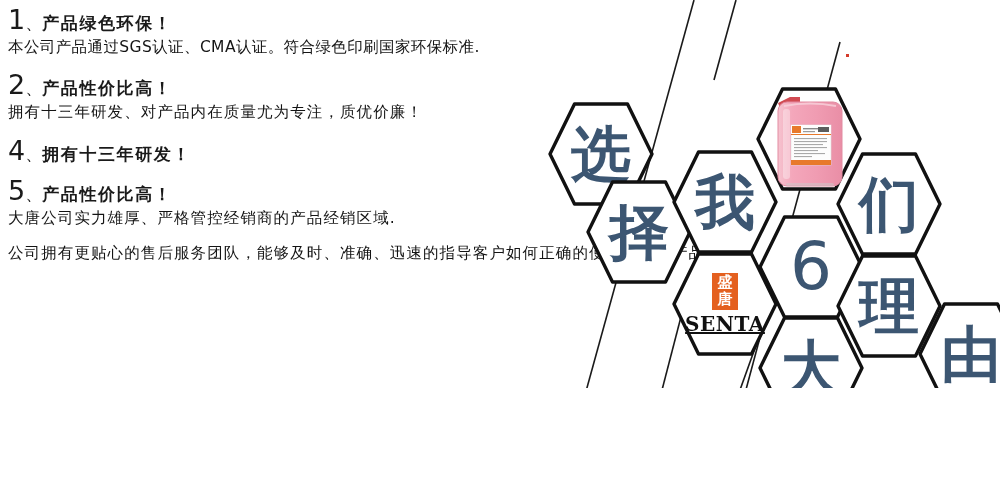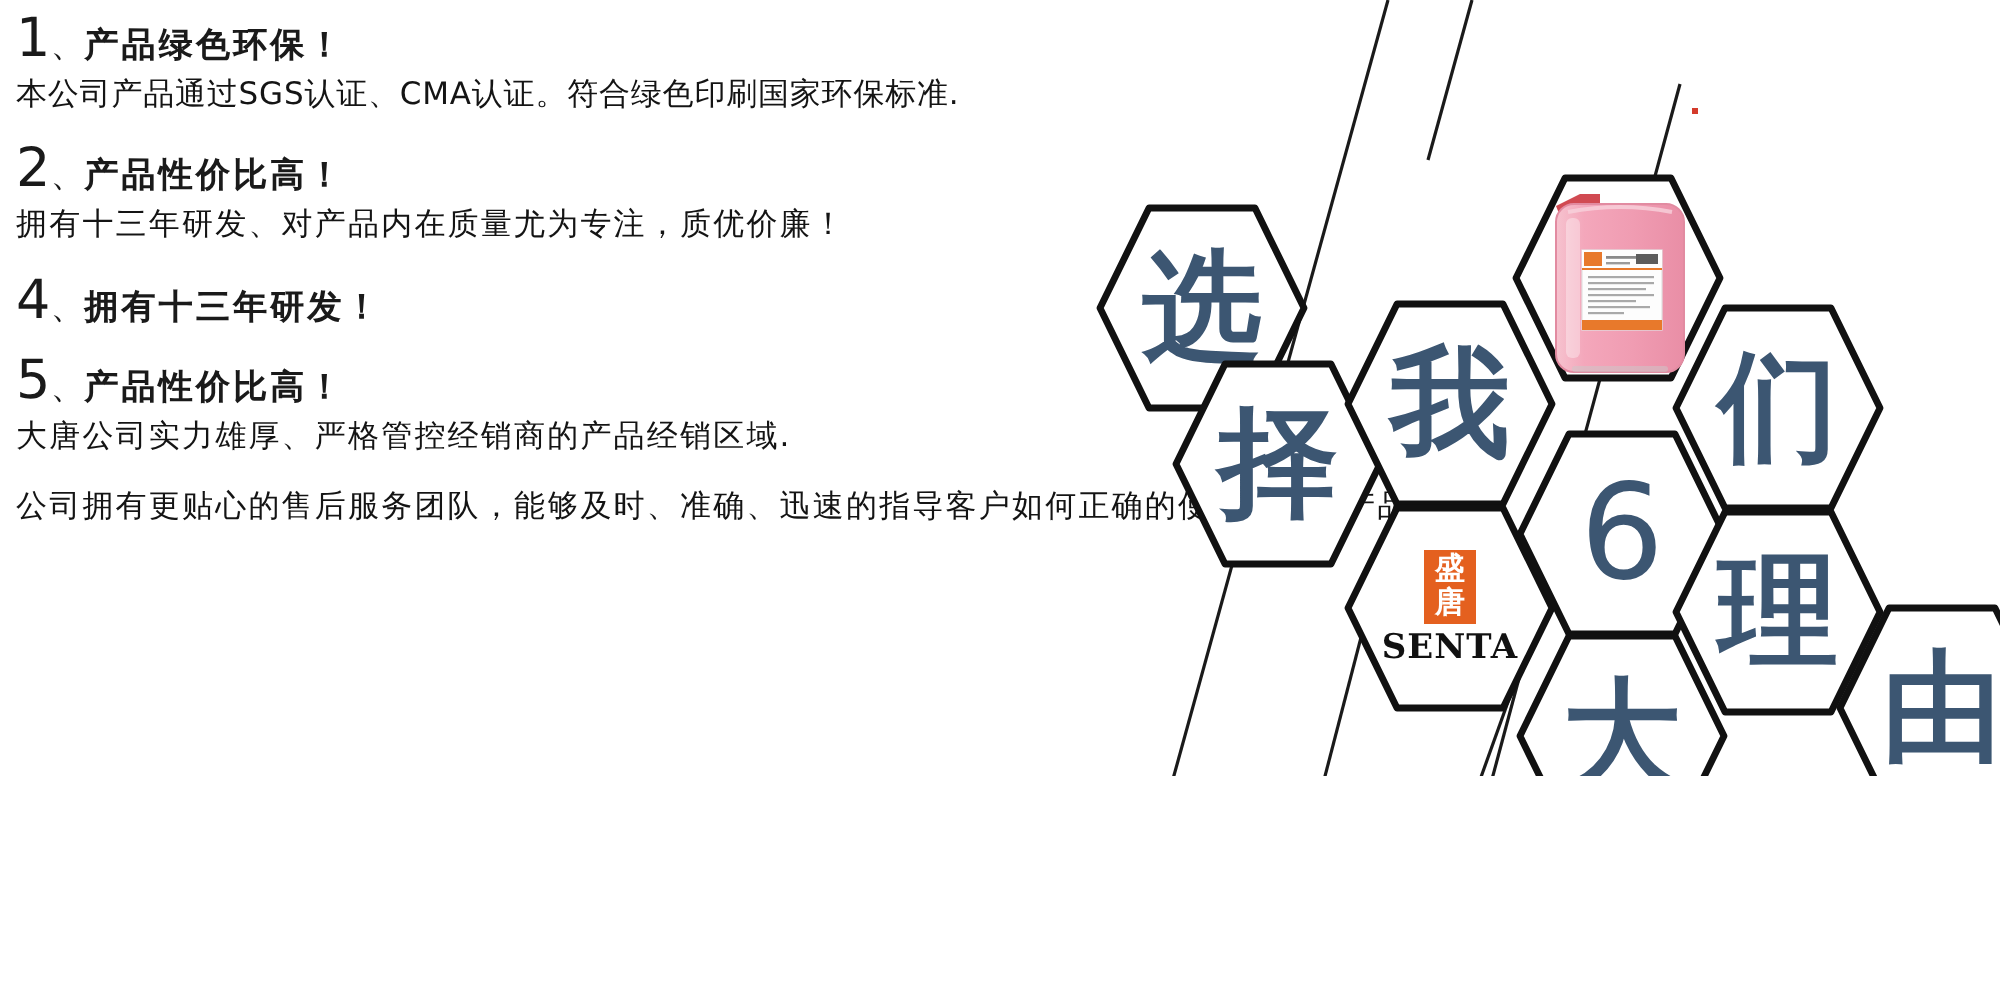--- a/index.html
+++ b/index.html
@@ -120,24 +120,25 @@
     font-weight: 700;
     line-height: 17px;
     letter-spacing: 0;
     font-family: "DejaVu Sans", "Liberation Sans", sans-serif;
     box-sizing: border-box;
     padding: 1px 0;
   }
   .logo-word {
     margin-top: 2px;
     font-family: "DejaVu Serif", "Liberation Serif", serif;
-    font-size: 17px;
+    font-size: 20px;
     font-weight: 700;
     color: #111111;
     letter-spacing: 0.5px;
+    text-decoration: underline;
   }
 
   
   #product-hex {
     position: absolute;
     left: 256px;
     top: 7px;
     width: 106px;
     height: 104px;
     z-index: 4;

